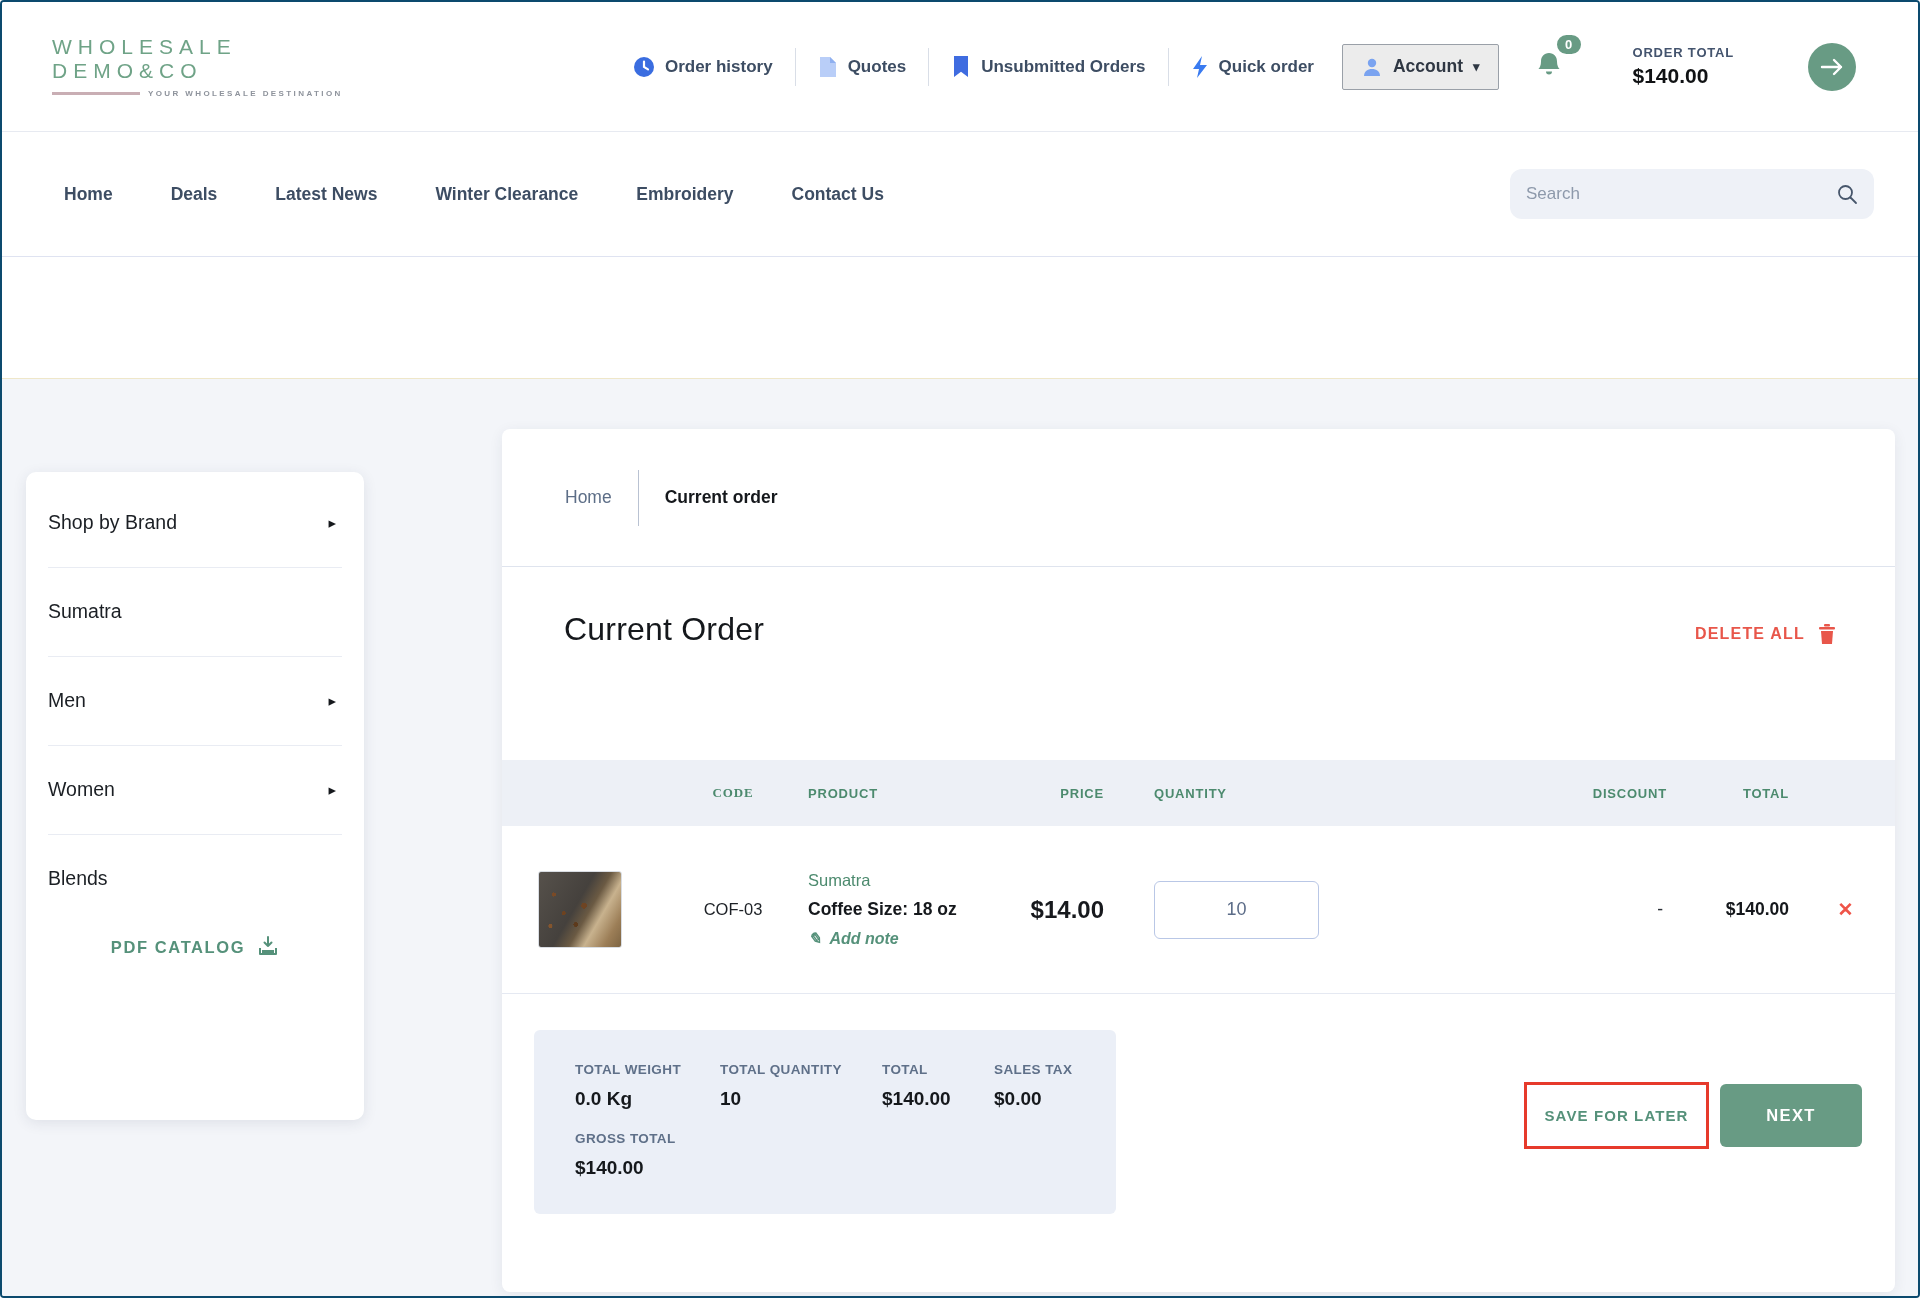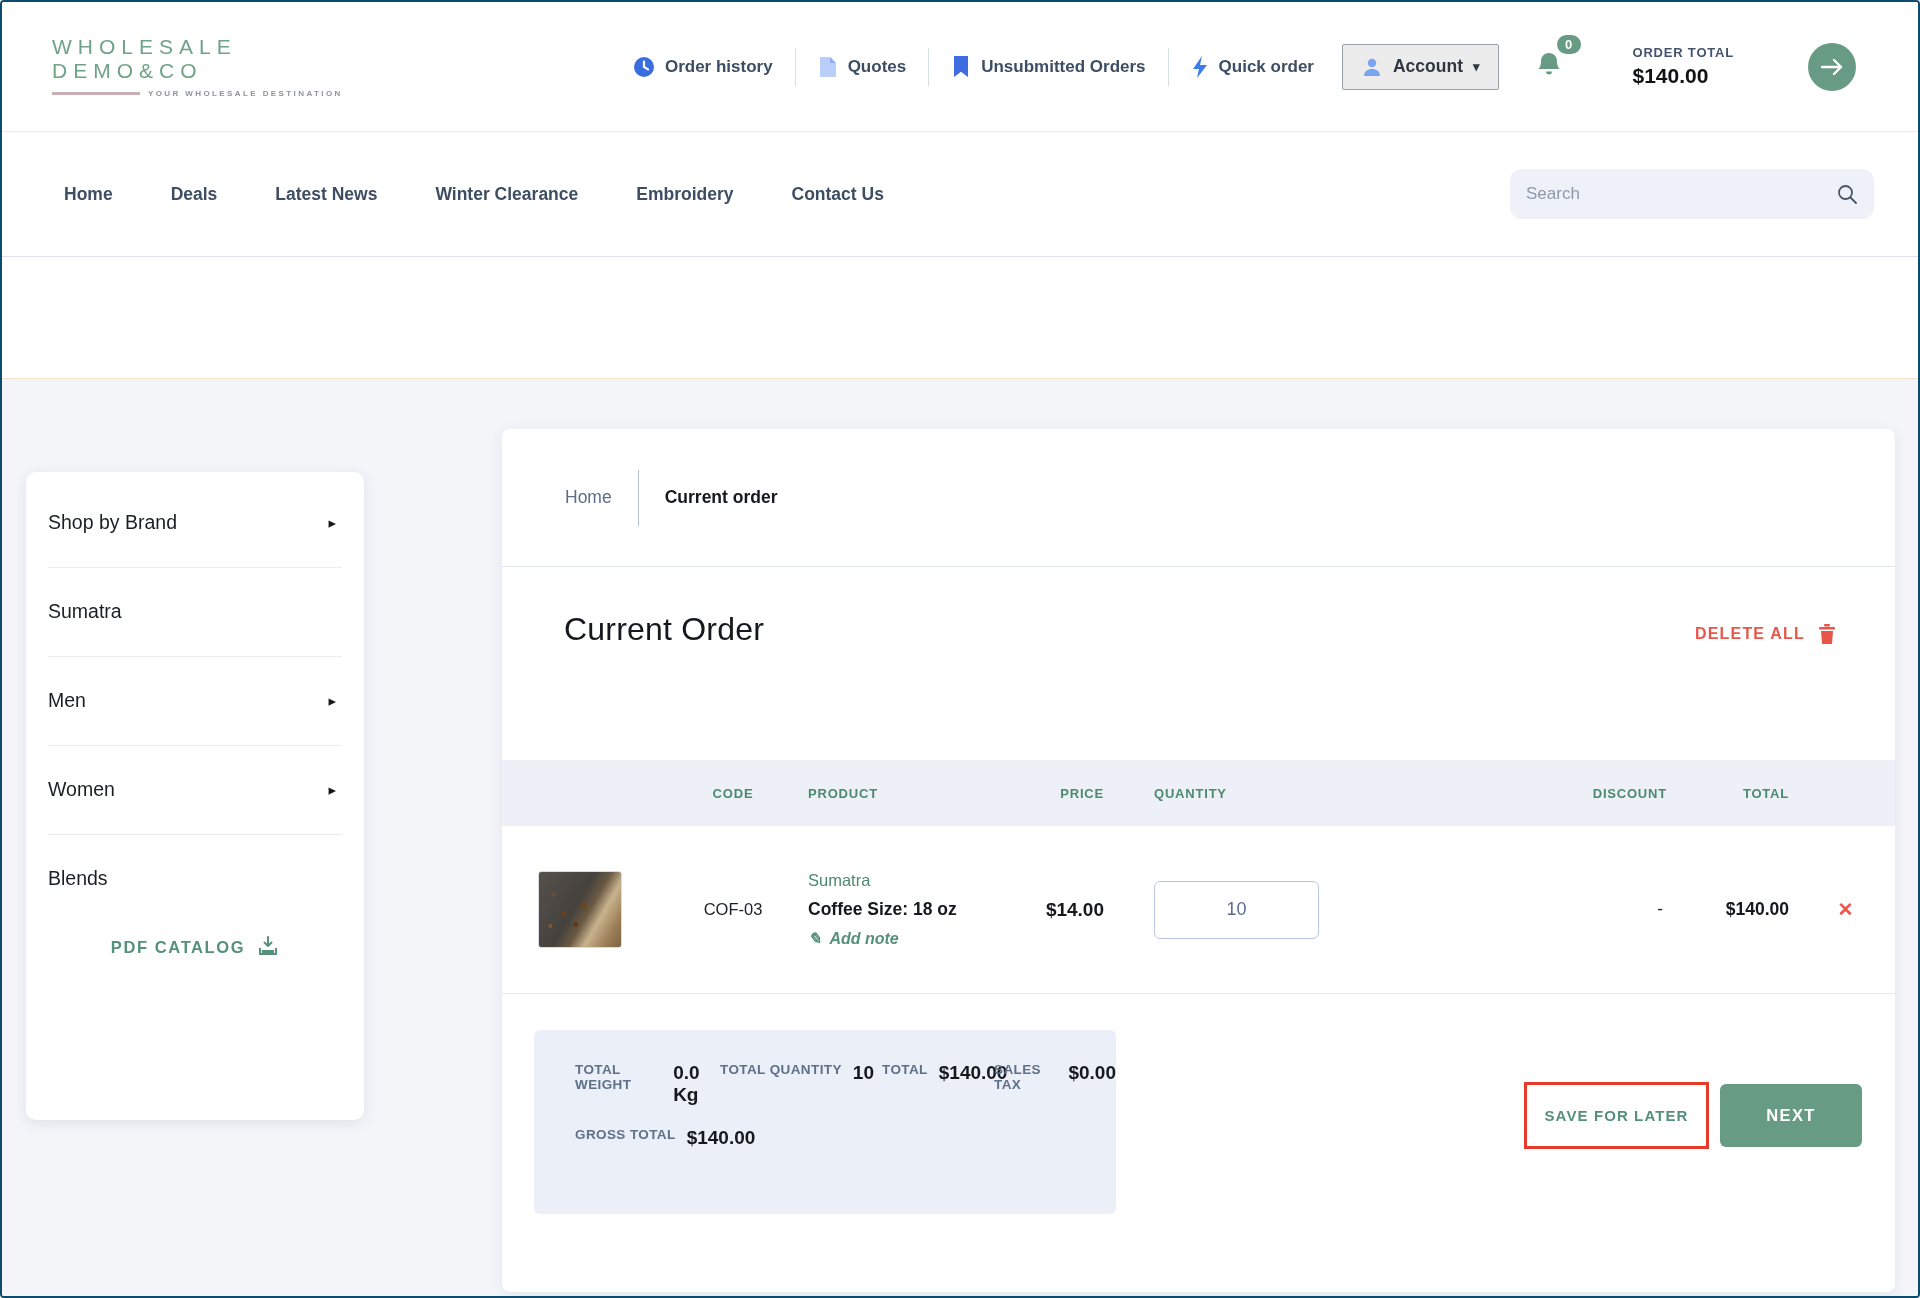--- a/index.html
+++ b/index.html
@@ -128,21 +128,21 @@
   }
 
   .ot-grid {
     display:grid; grid-template-columns:120px 150px 214px 90px 245px 330px 110px 97px;
     align-items:center; padding-left:36px;
   }
   .thead { height:66px; background:#edf0f6; }
   .th {
     font-size:13px; font-weight:700; letter-spacing:.8px; color:#4c8a6e;
   }
-  .th.c-code { text-align:center; }
+  .th.c-code { text-align:center;font-family:Liberation Serif, serif; }
   .th.c-price { text-align:right; padding-right:8px; }
   .th.c-qty  { padding-left:42px; }
   .th.c-disc { text-align:right; padding-right:20px; }
   .th.c-total{ text-align:right; padding-right:8px; }
 
   .trow { height:168px; border-bottom:1px solid #e5e9f2; }
   .p-img {
     width:84px; height:77px; border-radius:3px; border:1px solid #d9dde3;
     background:
       radial-gradient(5px 5px at 18% 30%, #7a4a26 40%, transparent 42%),
@@ -151,40 +151,40 @@
       radial-gradient(6px 6px at 45% 70%, #5d3a1c 40%, transparent 42%),
       radial-gradient(7px 7px at 55% 45%, #6e4423 40%, transparent 42%),
       linear-gradient(120deg, #56514b 0%, #45413d 45%, #6b5a43 58%, #c8b28e 70%, #9c7e57 86%, #7d6442 100%);
   }
   .cell-code { text-align:center; font-size:16.5px; color:#1d2126; }
   .cell-prod { display:flex; flex-direction:column; gap:9px; }
   .prod-brand { color:#4c8a6e; font-size:16.5px; cursor:pointer; }
   .prod-name  { color:#15181c; font-size:17.5px; font-weight:600; }
   .add-note { color:#55917a; font-size:16px; font-style:italic; font-weight:600;
               display:flex; align-items:center; gap:8px; cursor:pointer; }
-  .cell-price { text-align:right; padding-right:8px; font-size:19px; font-weight:600; }
+  .cell-price { text-align:right; padding-right:8px; font-size:24px; font-weight:600; }
   .cell-qty { padding-left:42px; }
   .qty-input {
     width:165px; height:58px; border:1px solid #b9c7e6; border-radius:6px;
     text-align:center; font-family:"Liberation Sans",sans-serif;
     font-size:18px; color:#5c6c88; outline:none; background:#fff;
   }
   .cell-disc { text-align:right; padding-right:24px; font-size:17.5px; color:#2a2f36; }
   .cell-total{ text-align:right; padding-right:8px; font-size:17.5px; font-weight:700; color:#15181c; }
   .cell-remove { text-align:center; }
   .remove-x { background:none; border:none; cursor:pointer;
               color:#ef5448; font-size:19px; font-weight:700; font-family:"Liberation Sans",sans-serif; }
 
   .summary-row { display:flex; align-items:flex-start; margin-top:36px; padding:0 33px 0 32px; }
   .summary {
     width:582px; height:184px; background:#ebeff7; border-radius:6px;
     padding:32px 0 0 41px;
   }
   .sum-grid { display:grid; grid-template-columns:145px 162px 112px auto; }
-  .sum-cell { display:flex; flex-direction:row; gap:11px; }
+  .sum-cell { display:flex; flex-direction:column; gap:11px; }
   .sum-label { font-size:13.5px; font-weight:700; color:#5f7089; letter-spacing:.4px; }
   .sum-value { font-size:19px; font-weight:600; color:#15181c; }
   .sum-row2 { margin-top:21px; }
 
   .actions { margin-left:auto; display:flex; align-items:center; gap:11px; margin-top:52px; }
   .ann-box { border:3px solid #e63a2b; }
   .save-later {
     width:179px; height:61px; background:#fff; border:none; cursor:pointer;
     color:#55917a; font-size:15px; font-weight:700; letter-spacing:1.1px;
     font-family:"Liberation Sans",sans-serif;

